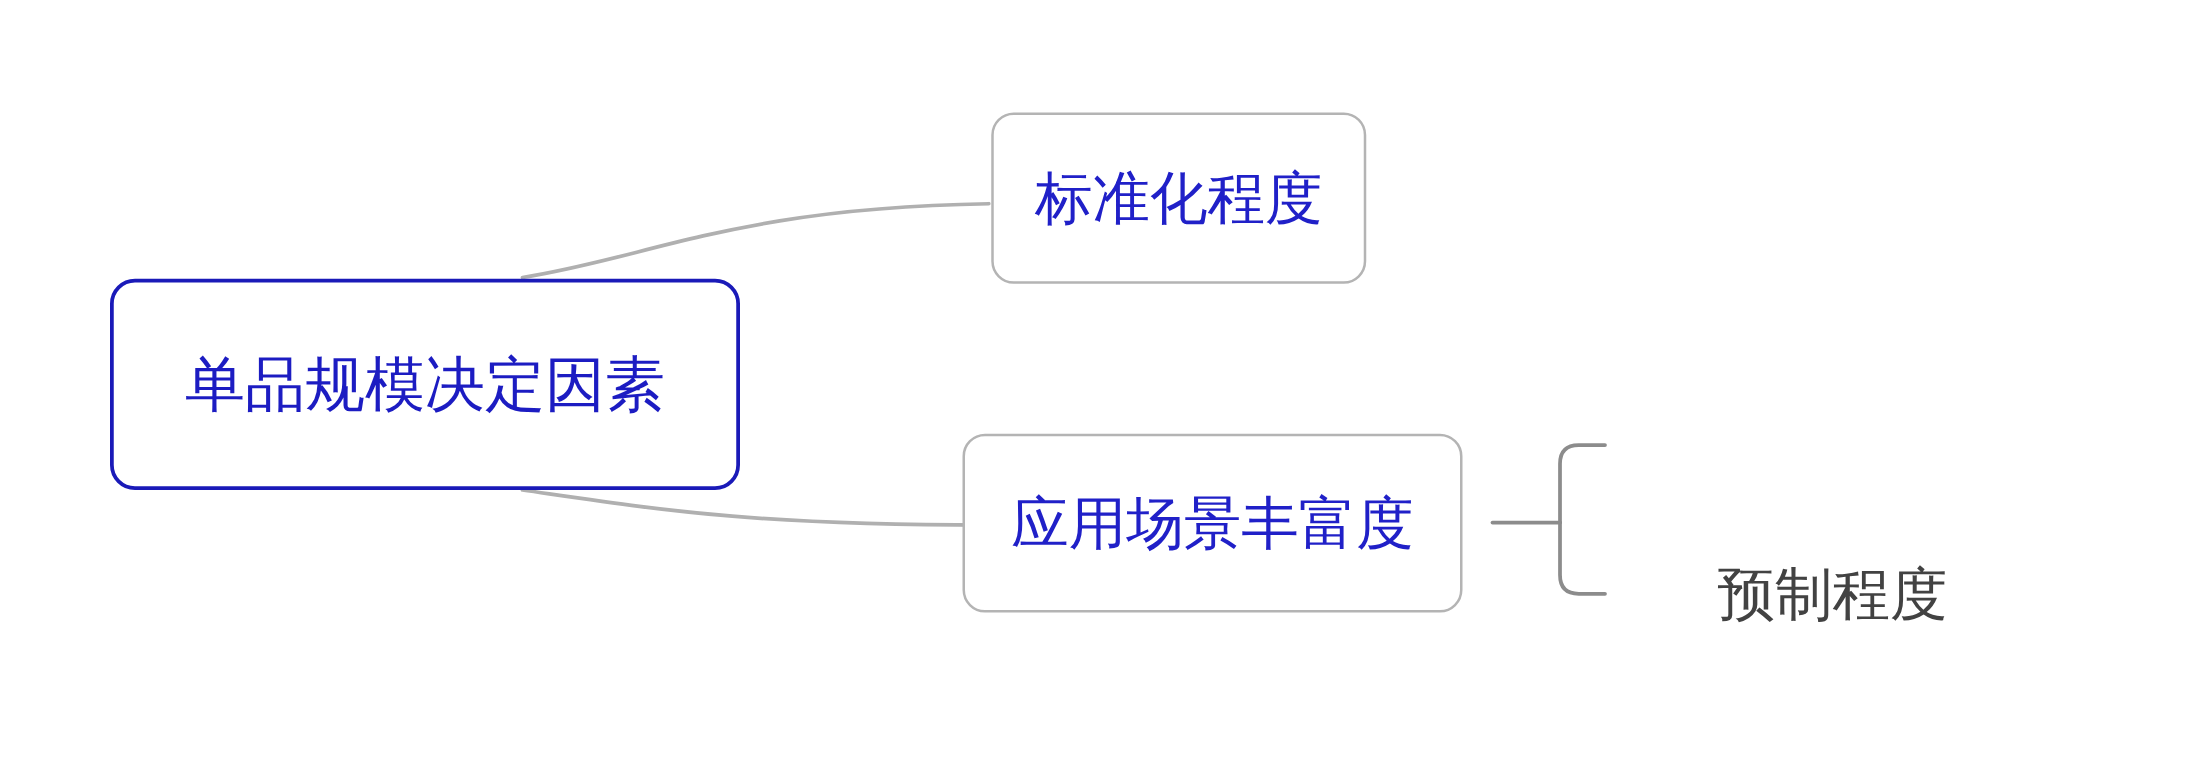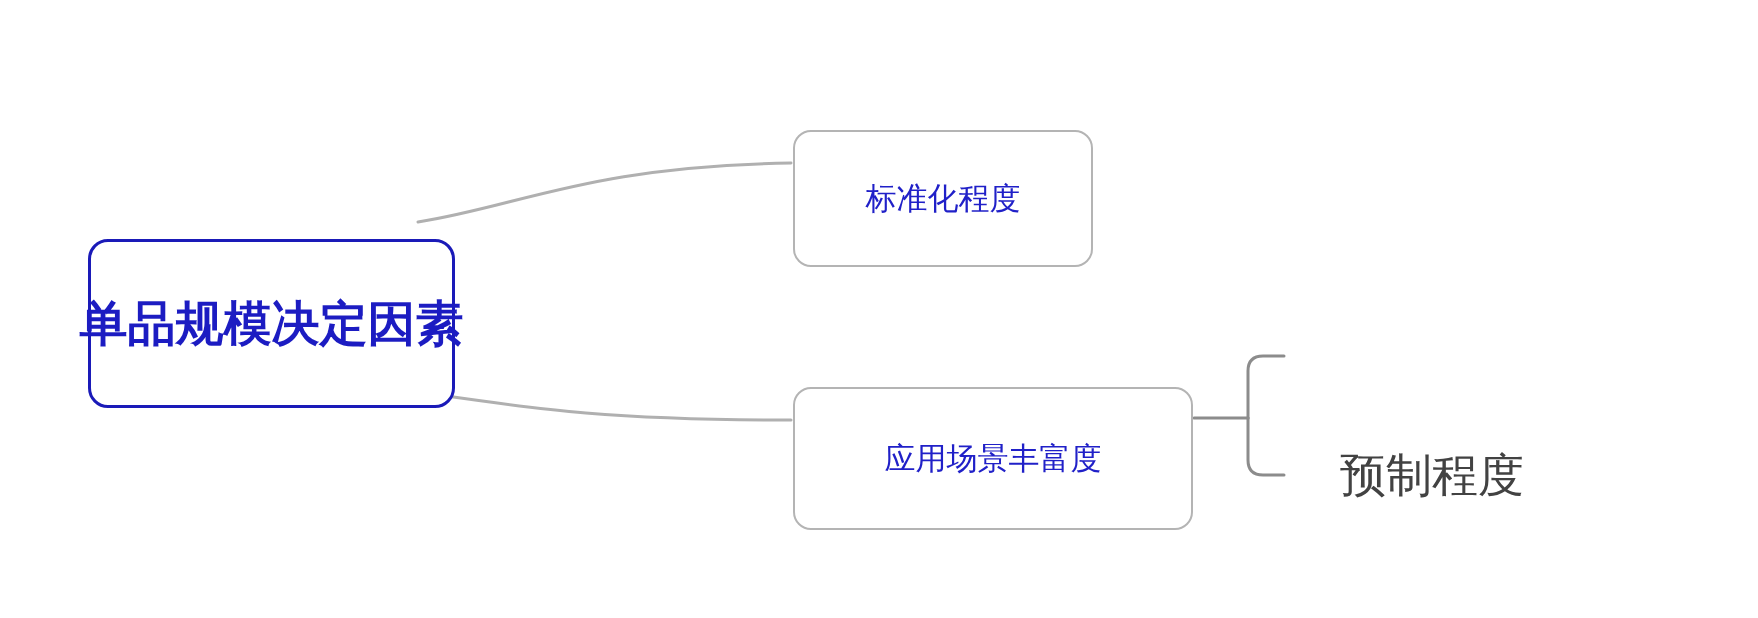--- a/index.html
+++ b/index.html
@@ -28,63 +28,61 @@
     box-sizing: border-box;
     display: flex;
     align-items: center;
     justify-content: center;
     background: #ffffff;
     white-space: nowrap;
   }
   .node.root {
     left: 88px;
     top: 223px;
-    width: 367px;
+    width: 504px;
     height: 169px;
     border: 3.5px solid #1a1ab8;
     border-radius: 20px;
     color: #1c1cc2;
     font-size: 48px;
-    font-weight: bold;
+    font-weight: normal;
     letter-spacing: 0px;
-    margin-top: 16px;
   }
   .node.child {
     border: 2.5px solid #b4b4b4;
     border-radius: 18px;
     color: #2020c8;
-    font-size: 31px;
+    font-size: 46px;
     font-weight: normal;
-    margin-top: 40px;
   }
   .node.child.top {
     left: 793px;
     top: 90px;
     width: 300px;
     height: 137px;
   }
   .node.child.bottom {
-    left: 793px;
+    left: 770px;
     top: 347px;
     width: 400px;
     height: 143px;
   }
   .leaf {
     position: absolute;
     color: #424242;
     font-size: 46px;
     line-height: 54px;
     white-space: nowrap;
   }
   .leaf.first {
     left: 1300px;
     top: 329px;
   }
   .leaf.second {
-    left: 1340px;
+    left: 1374px;
     top: 448px;
   }
 </style>
 </head>
 <body>
 
 <div class="canvas">
 
   <svg class="links" viewBox="0 0 1758 618" xmlns="http://www.w3.org/2000/svg">
 

